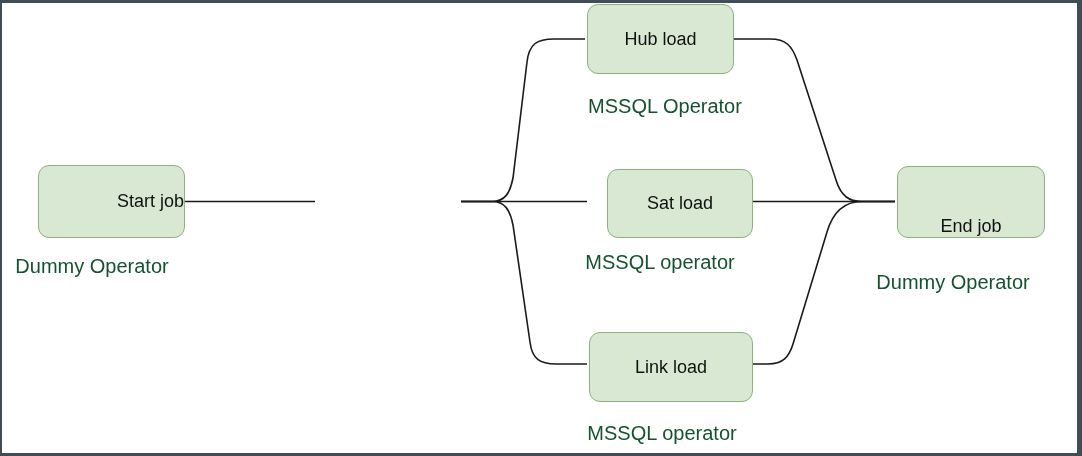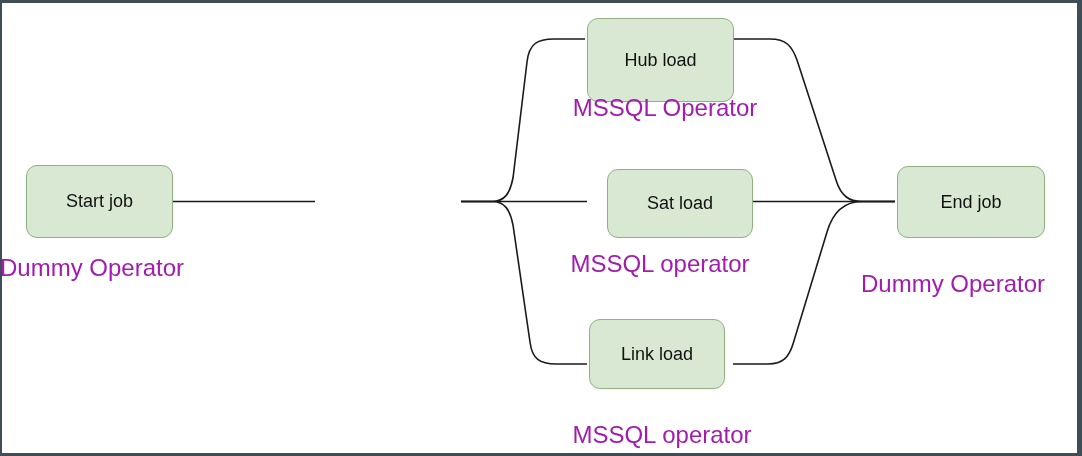--- a/index.html
+++ b/index.html
@@ -37,31 +37,31 @@
     background: #d9e8d3;
     border: 1.5px solid #8fb17e;
     border-radius: 11px;
     display: flex;
     align-items: center;
     justify-content: center;
     font-size: 18px;
     color: #111111;
     cursor: default;
   }
-  .node-start { left: 24px;  top: 162px; width: 147px; height: 73px; }
+  .node-start { left: 36px;  top: 162px; width: 147px; height: 73px; justify-content: flex-end; }
   .node-stage { left: 315px; top: 162px; width: 146px; height: 73px; }
-  .node-hub   { left: 585px; top: 15px;   width: 147px; height: 84px; }
+  .node-hub   { left: 585px; top: 1px;   width: 147px; height: 70px; }
   .node-sat   { left: 605px; top: 166px; width: 146px; height: 69px; }
-  .node-link  { left: 587px; top: 316px; width: 136px; height: 70px; }
-  .node-end   { left: 895px; top: 163px; width: 148px; height: 72px; }
+  .node-link  { left: 587px; top: 329px; width: 164px; height: 70px; }
+  .node-end   { left: 895px; top: 163px; width: 148px; height: 72px; align-items: flex-end; }
   .caption {
     position: absolute;
     transform: translateX(-50%);
-    font-size: 24px;
-    color: #a21caf;
+    font-size: 20px;
+    color: #14532d;
     white-space: nowrap;
     line-height: 1.1;
   }
   .cap-start { left: 90px;  top: 252px; }
   .cap-stage { left: 374px; top: 252px; }
   .cap-hub   { left: 663px; top: 92px;  }
   .cap-sat   { left: 658px; top: 248px; }
   .cap-link  { left: 660px; top: 419px; }
   .cap-end   { left: 951px; top: 268px; }
 </style>

